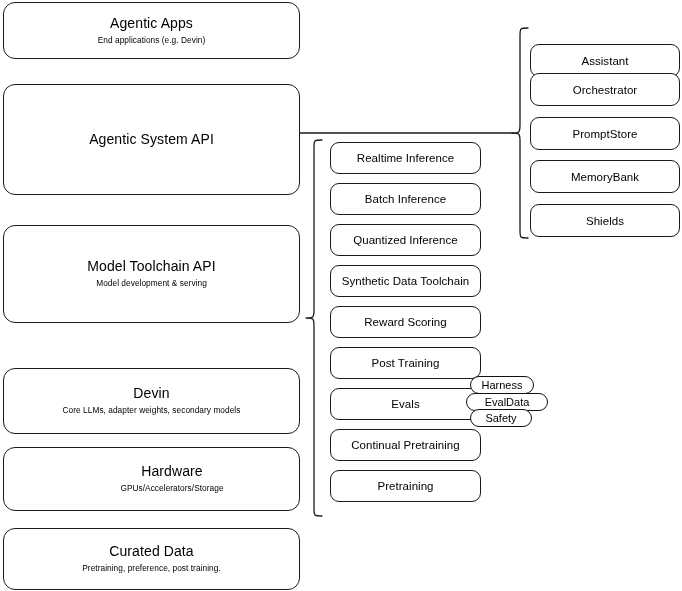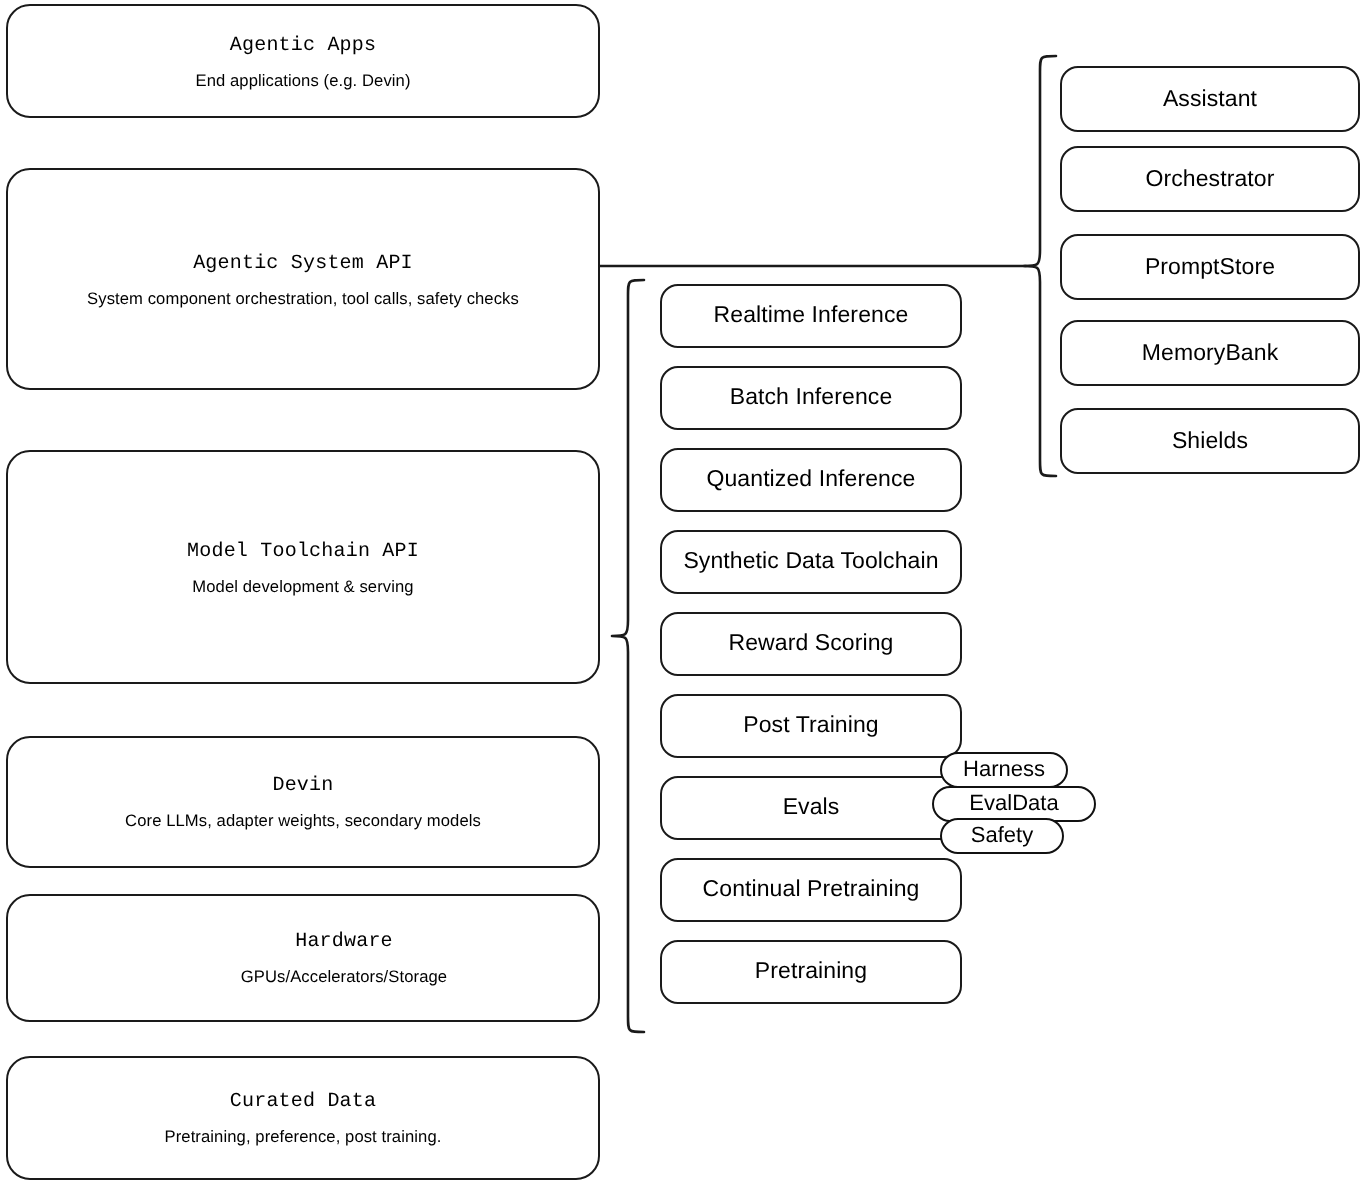--- a/index.html
+++ b/index.html
@@ -31,24 +31,23 @@
     text-align: center;
   }
 
   
   .layer {
     border-radius: 12px;
     left: 3px;
     width: 297px;
   }
   .layer .layer-title {
-    font-size: 10px;
+    font-size: 14px;
     line-height: 15px;
     letter-spacing: .1px;
-    font-family: Liberation Mono, monospace;
   }
   .layer .layer-sub {
     font-size: 8.3px;
     line-height: 12px;
     margin-top: 3px;
     letter-spacing: .05px;
   }
 
   
   .chip {
@@ -104,24 +103,23 @@
 
 <div id="canvas">
 
   <div class="node layer" style="top:2px;height:57px;">
     <div class="layer-title">Agentic Apps</div>
     <div class="layer-sub">End applications (e.g. Devin)</div>
   </div>
 
   <div class="node layer" style="top:84px;height:111px;">
     <div class="layer-title">Agentic System API</div>
-    <div class="layer-sub">System component orchestration, tool calls, safety checks</div>
-  </div>
-
-  <div class="node layer" style="top:225px;height:117px;">
+  </div>
+
+  <div class="node layer" style="top:225px;height:98px;">
     <div class="layer-title">Model Toolchain API</div>
     <div class="layer-sub">Model development &amp; serving</div>
   </div>
 
   <div class="node layer" style="top:368px;height:66px;">
     <div class="layer-title">Devin</div>
     <div class="layer-sub">Core LLMs, adapter weights, secondary models</div>
   </div>
 
   <div class="node layer" style="top:447px;height:64px;padding-left:41px;">
@@ -189,21 +187,21 @@
   <div class="tag" style="left:470px; top:376px; width:64px;">
     <span>Harness</span>
   </div>
   <div class="tag" style="left:466px; top:393px; width:82px;">
     <span>EvalData</span>
   </div>
   <div class="tag" style="left:470px; top:409px; width:62px;">
     <span>Safety</span>
   </div>
 
-  <div class="node chip chip-right" style="top:33px;align-items:center;">
+  <div class="node chip chip-right" style="top:44px;align-items:center;">
     <span>Assistant</span>
   </div>
   <div class="node chip chip-right" style="top:73px;">
     <span>Orchestrator</span>
   </div>
   <div class="node chip chip-right" style="top:117px;">
     <span>PromptStore</span>
   </div>
   <div class="node chip chip-right" style="top:160px;">
     <span>MemoryBank</span>

